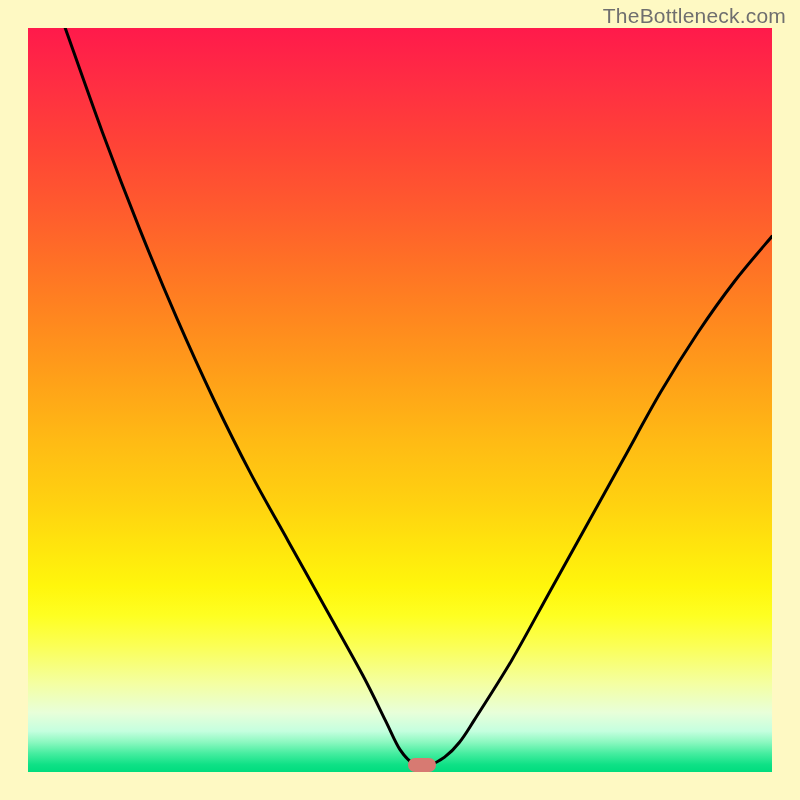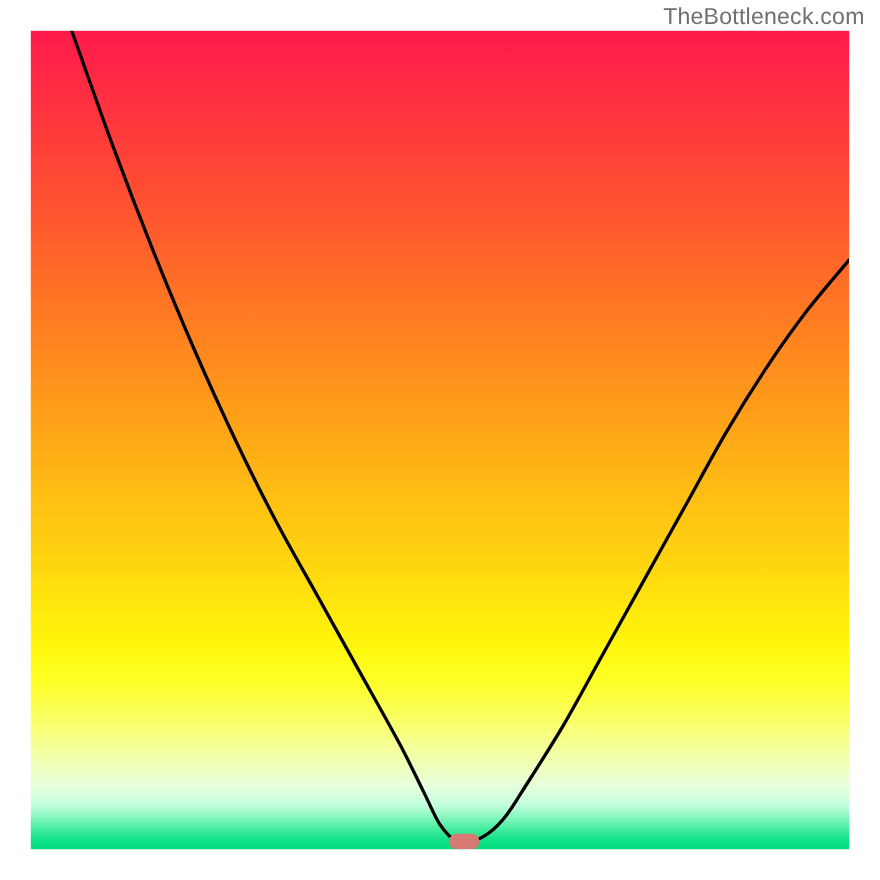--- a/index.html
+++ b/index.html
@@ -8,21 +8,21 @@
     width: 800px;
     height: 800px;
     overflow: hidden;
     background: #000;
     font-family: Arial, Helvetica, sans-serif;
   }
   .frame {
     position: relative;
     width: 800px;
     height: 800px;
-    background: #ffffff;
+    background: #fef9c3;
   }
   .watermark {
     position: absolute;
     top: 4px;
     right: 14px;
     color: #6f6f6f;
     font-size: 21px;
     font-weight: 500;
     letter-spacing: 0.2px;
     z-index: 10;

